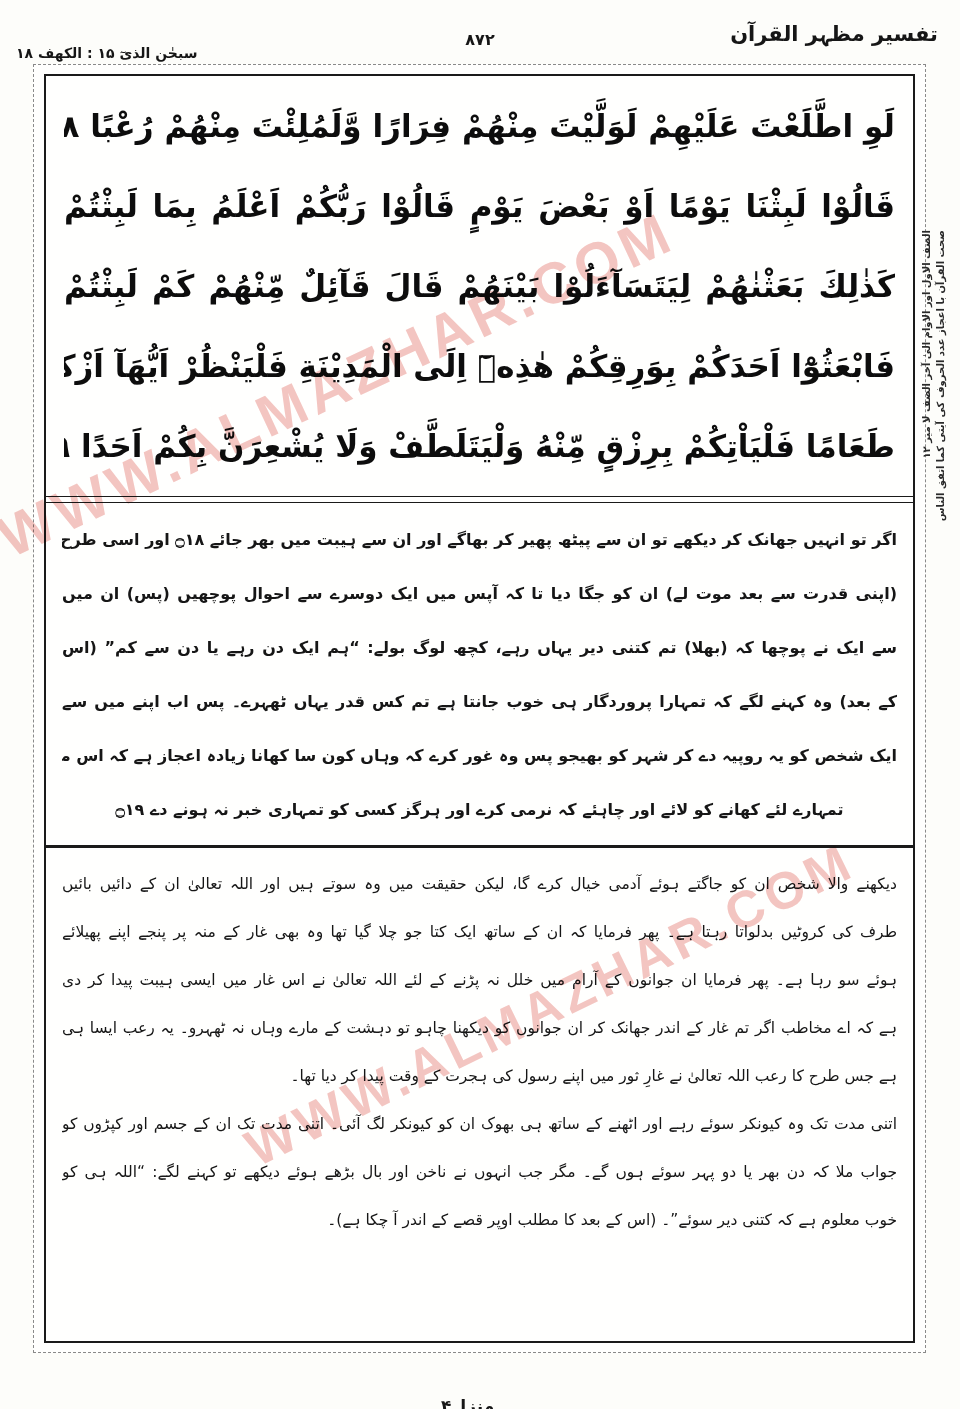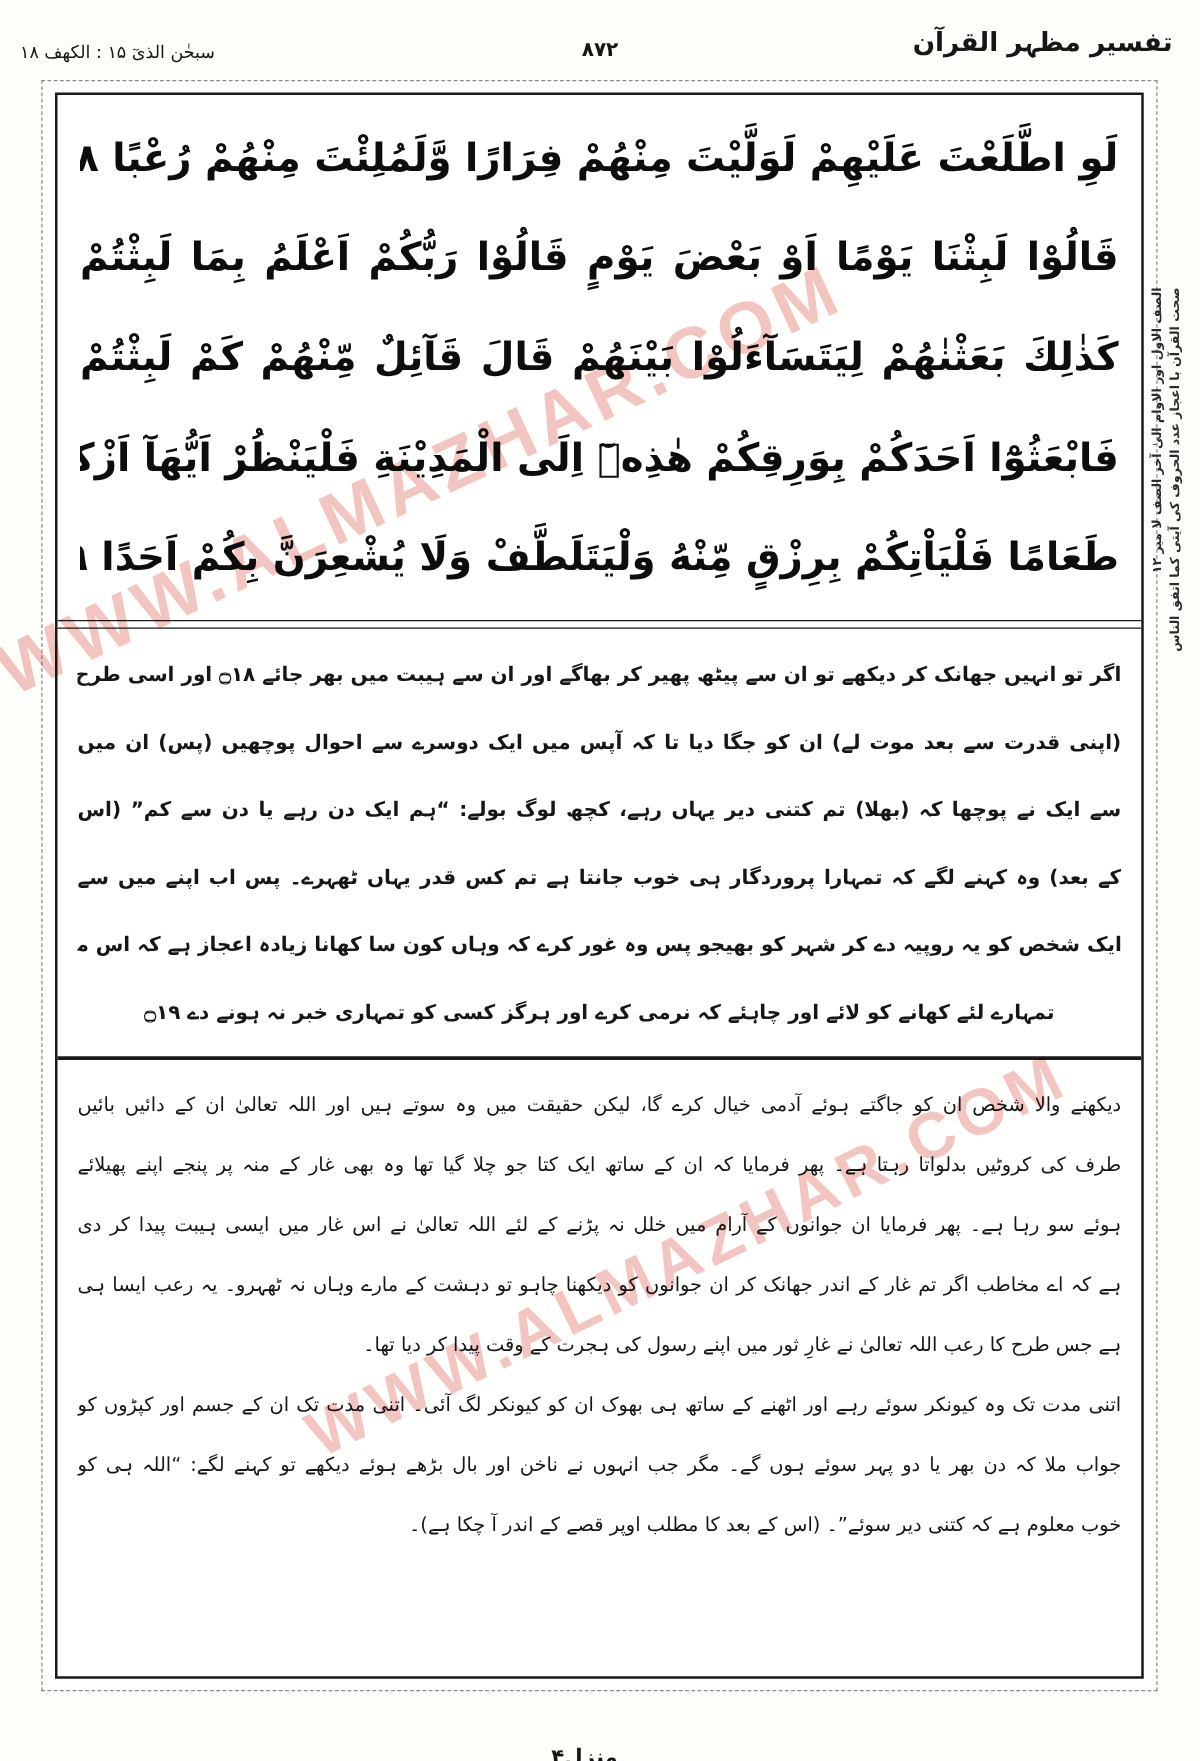--- a/index.html
+++ b/index.html
@@ -6,21 +6,21 @@
   body{
     width:960px;height:1409px;position:relative;
     background:#fdfdfa;color:#161616;
     font-family:"DejaVu Sans",sans-serif;
     overflow:hidden;
   }
   
   .header{position:absolute;top:14px;left:0;right:0;height:40px;direction:rtl;}
   .header-right{position:absolute;right:22px;top:8px;font-size:21px;font-weight:bold;margin-left:16px;}
   .header-center{position:absolute;left:50%;transform:translateX(-50%);top:16px;font-size:16px;font-weight:bold;letter-spacing:2px;}
-  .header-left{position:absolute;left:16px;top:20px;font-size:14px;font-weight:normal;}
+  .header-left{position:absolute;left:16px;top:31px;font-size:14px;font-weight:bold;}
   
   .outer-frame{
     position:absolute;left:33px;top:64px;width:893px;height:1289px;
     border:1px dashed #8a8a8a;box-sizing:border-box;background:#fffffe;
   }
   .inner-box{
     position:absolute;left:10px;top:9px;right:10px;bottom:9px;
     border:2px solid #1a1a1a;box-sizing:border-box;
     display:flex;flex-direction:column;direction:rtl;
   }

